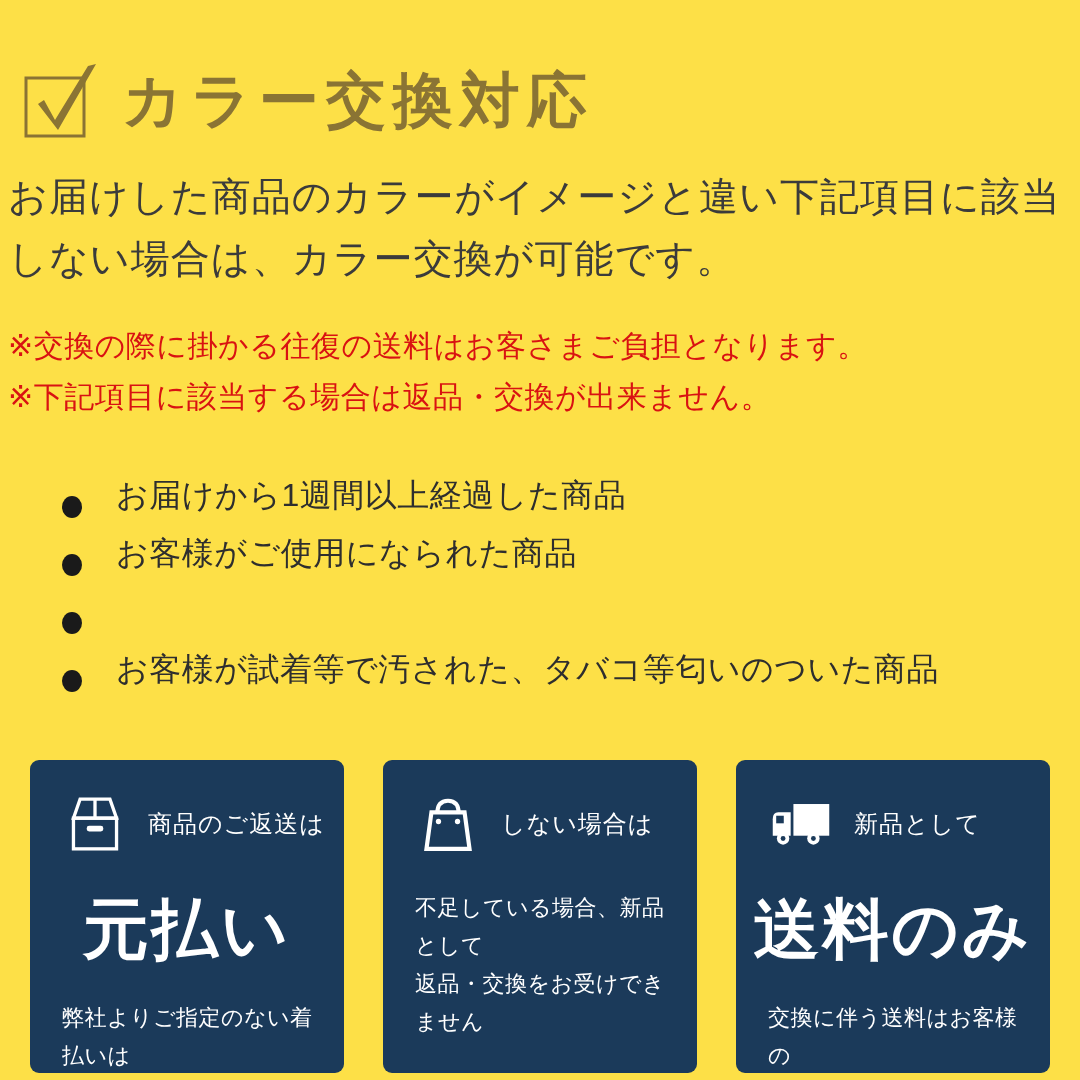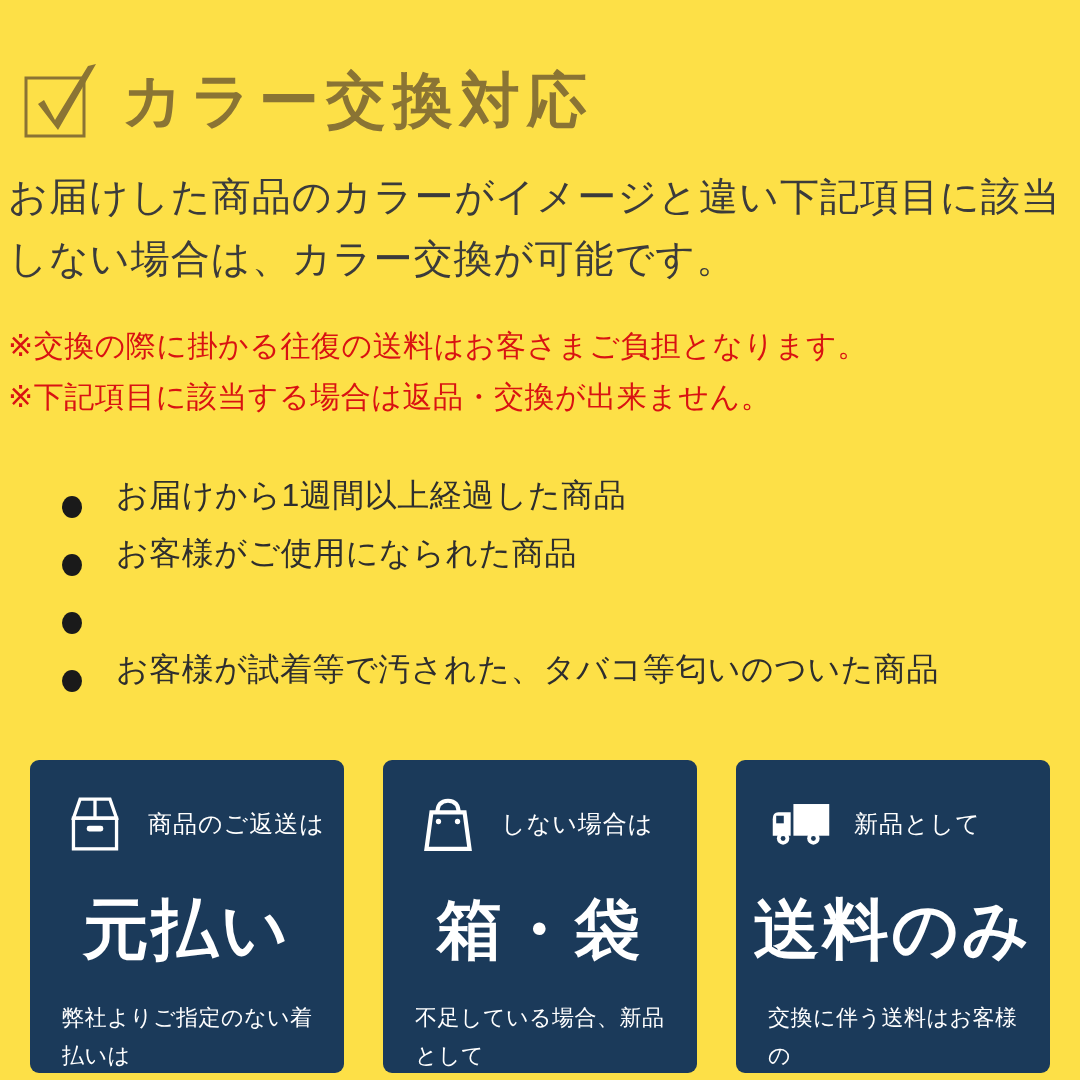--- a/index.html
+++ b/index.html
@@ -118,21 +118,20 @@
         <span class="card-icon">
           <svg width="58" height="62" viewBox="0 0 70 72">
             <path d="M22 24 Q22 8 35 8 Q48 8 48 24" fill="none" stroke="#ffffff" stroke-width="5"></path>
             <polygon points="15,22 55,22 61,66 9,66" fill="none" stroke="#ffffff" stroke-width="5" stroke-linejoin="miter"></polygon>
             <circle cx="23.5" cy="33" r="3.2" fill="#ffffff"></circle>
             <circle cx="46.5" cy="33" r="3.2" fill="#ffffff"></circle>
           </svg>
         </span>
         <span class="card-label">しない場合は</span>
       </div>
-      <div class="card-headline">箱・袋</div>
       <div class="card-note">
         <div>不足している場合、新品として</div>
         <div>返品・交換をお受けできません</div>
       </div>
     </div>
 
     <div class="card">
       <div class="card-top">
         <span class="card-icon">
           <svg width="66" height="58" viewBox="0 0 90 66">

